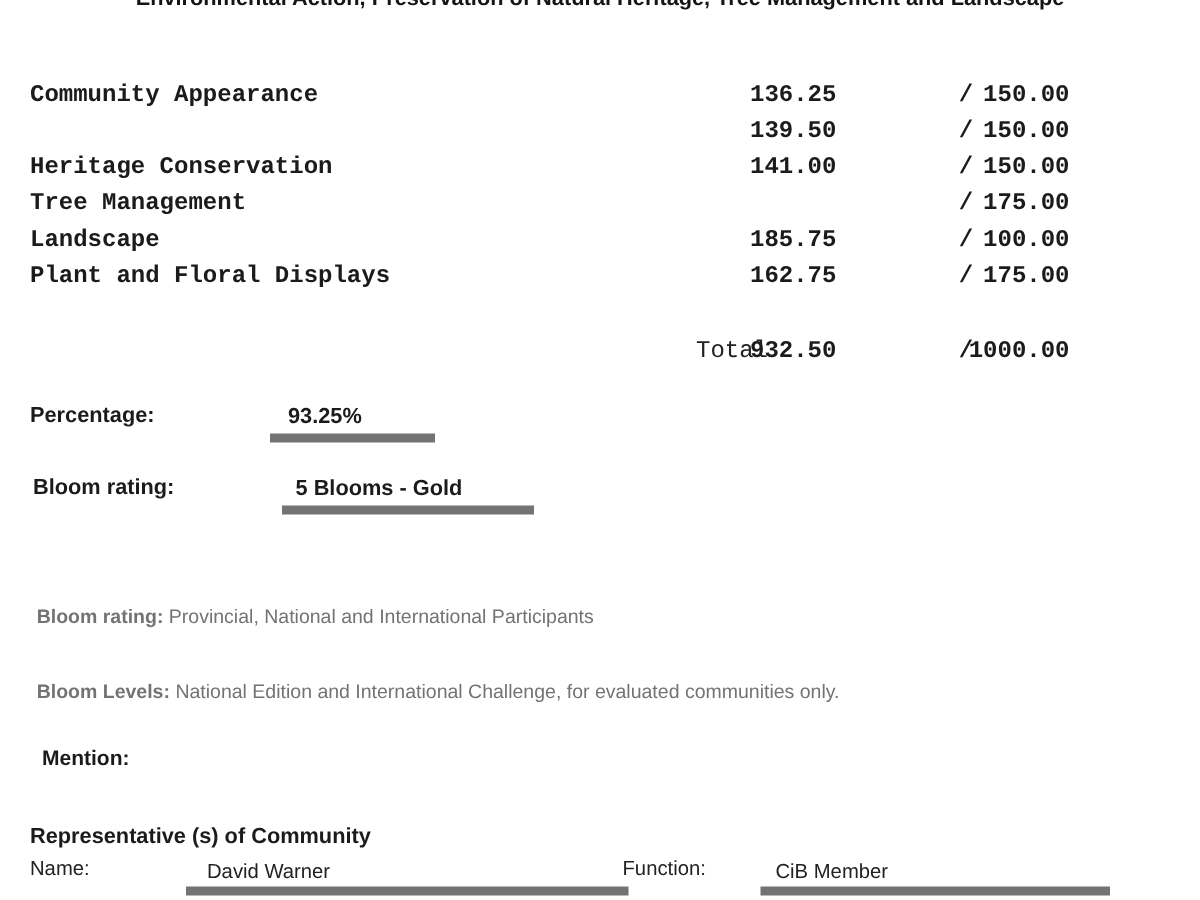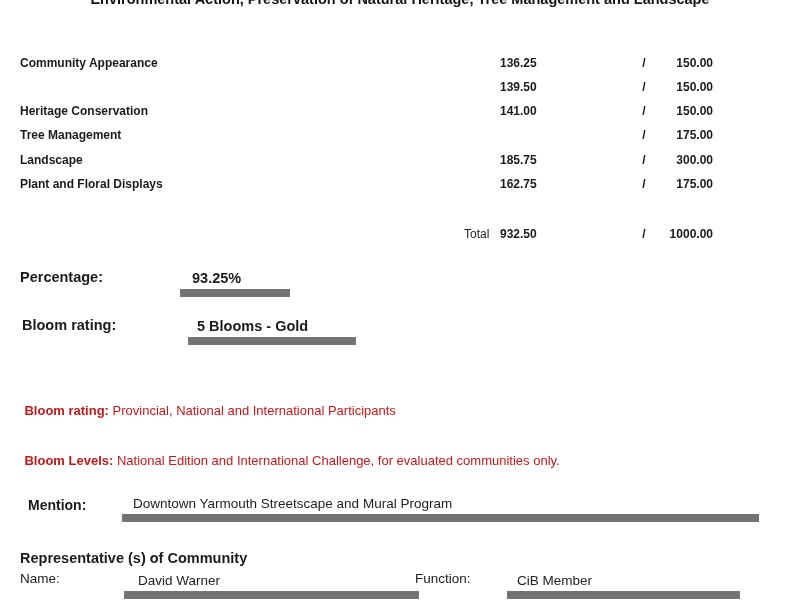--- a/index.html
+++ b/index.html
@@ -17,42 +17,42 @@
 
   .doc-title {
     top: -10px; left: 0; width: 800px;
     text-align: center;
     font-weight: bold;
     font-size: 14.5px;
     line-height: 18px;
     color: #151515;
   }
 
-  .score-row { left: 0; width: 800px; height: 20px; line-height: 20px; font-size: 12px; }
+  .score-row { left: 0; width: 800px; height: 20px; line-height: 20px; font-size: 16px; font-family: Liberation Mono, monospace; }
   .score-row .lbl   { position: absolute; left: 20px;  font-weight: bold; }
   .score-row .val   { position: absolute; left: 500px; width: 108px; text-align: left; font-weight: bold; }
   .score-row .slash { position: absolute; left: 634px; width: 20px;  text-align: center; font-weight: bold; }
   .score-row .max   { position: absolute; left: 627px; width: 86px;  text-align: right; font-weight: bold; }
   .total-lbl { position: absolute; left: 464px; font-weight: normal; color: #222; }
 
   .field {
-    border-bottom: 8px solid #737373;
+    border-bottom: 6px solid #737373;
     font-size: 14px;
     line-height: 19px;
   }
   .pct-label   { left: 20px; top: 269px; font-size: 14.5px; font-weight: bold; }
   .pct-field   { left: 180px; top: 268px; width: 98px; height: 21px; padding-left: 12px; font-weight: bold; font-size: 14.5px; line-height: 21px; }
   .bloom-label { left: 22px; top: 317px; font-size: 14.5px; font-weight: bold; }
   .bloom-field { left: 188px; top: 315px; width: 159px; height: 22px; padding-left: 9px; font-weight: bold; font-size: 14.5px; line-height: 22px; }
 
   .note {
     left: 10px; width: 782px;
     font-size: 13px;
     line-height: 18px;
-    color: #b91c1c;
+    color: #737373;
     white-space: pre-wrap;
   }
   .note-1 { top: 384px; }
   .note-2 { top: 434px; }
 
   .mention-label { left: 28px; top: 497px; font-size: 14px; font-weight: bold; }
   .mention-field { left: 122px; top: 494px; width: 626px; height: 20px; padding-left: 11px; font-size: 13.5px; color: #222; }
 
   .rep-heading { left: 20px; top: 534px; font-size: 14.5px; font-weight: bold; margin-top: 16px; }
 
@@ -87,21 +87,21 @@
   </div>
   <div class="abs score-row" style="top:125px">
     <span class="lbl">Tree Management</span>
     <span class="slash">/</span>
     <span class="max">175.00</span>
   </div>
   <div class="abs score-row" style="top:150px">
     <span class="lbl">Landscape</span>
     <span class="val">185.75</span>
     <span class="slash">/</span>
-    <span class="max">300.00</span>
+    <span class="max">100.00</span>
   </div>
   <div class="abs score-row" style="top:174px">
     <span class="lbl">Plant and Floral Displays</span>
     <span class="val">162.75</span>
     <span class="slash">/</span>
     <span class="max">175.00</span>
   </div>
 
   <div class="abs score-row" style="top:224px">
     <span class="total-lbl">Total</span>
@@ -118,21 +118,20 @@
 
   <div class="abs note note-1">
     <span class="bold">Bloom rating:</span><span> Provincial, National and International Participants</span><br>
   </div>
 
   <div class="abs note note-2">
     <span class="bold">Bloom Levels:</span><span> National Edition and International Challenge, for evaluated communities only.</span><br>
   </div>
 
   <div class="abs mention-label">Mention:</div>
-  <div class="abs field mention-field">Downtown Yarmouth Streetscape and Mural Program</div>
 
   <div class="abs rep-heading">Representative (s) of Community</div>
 
   <div class="abs name-label">Name:</div>
   <div class="abs field name-field">David Warner</div>
 
   <div class="abs function-label">Function:</div>
   <div class="abs field function-field">CiB Member</div>
 
 </div>

